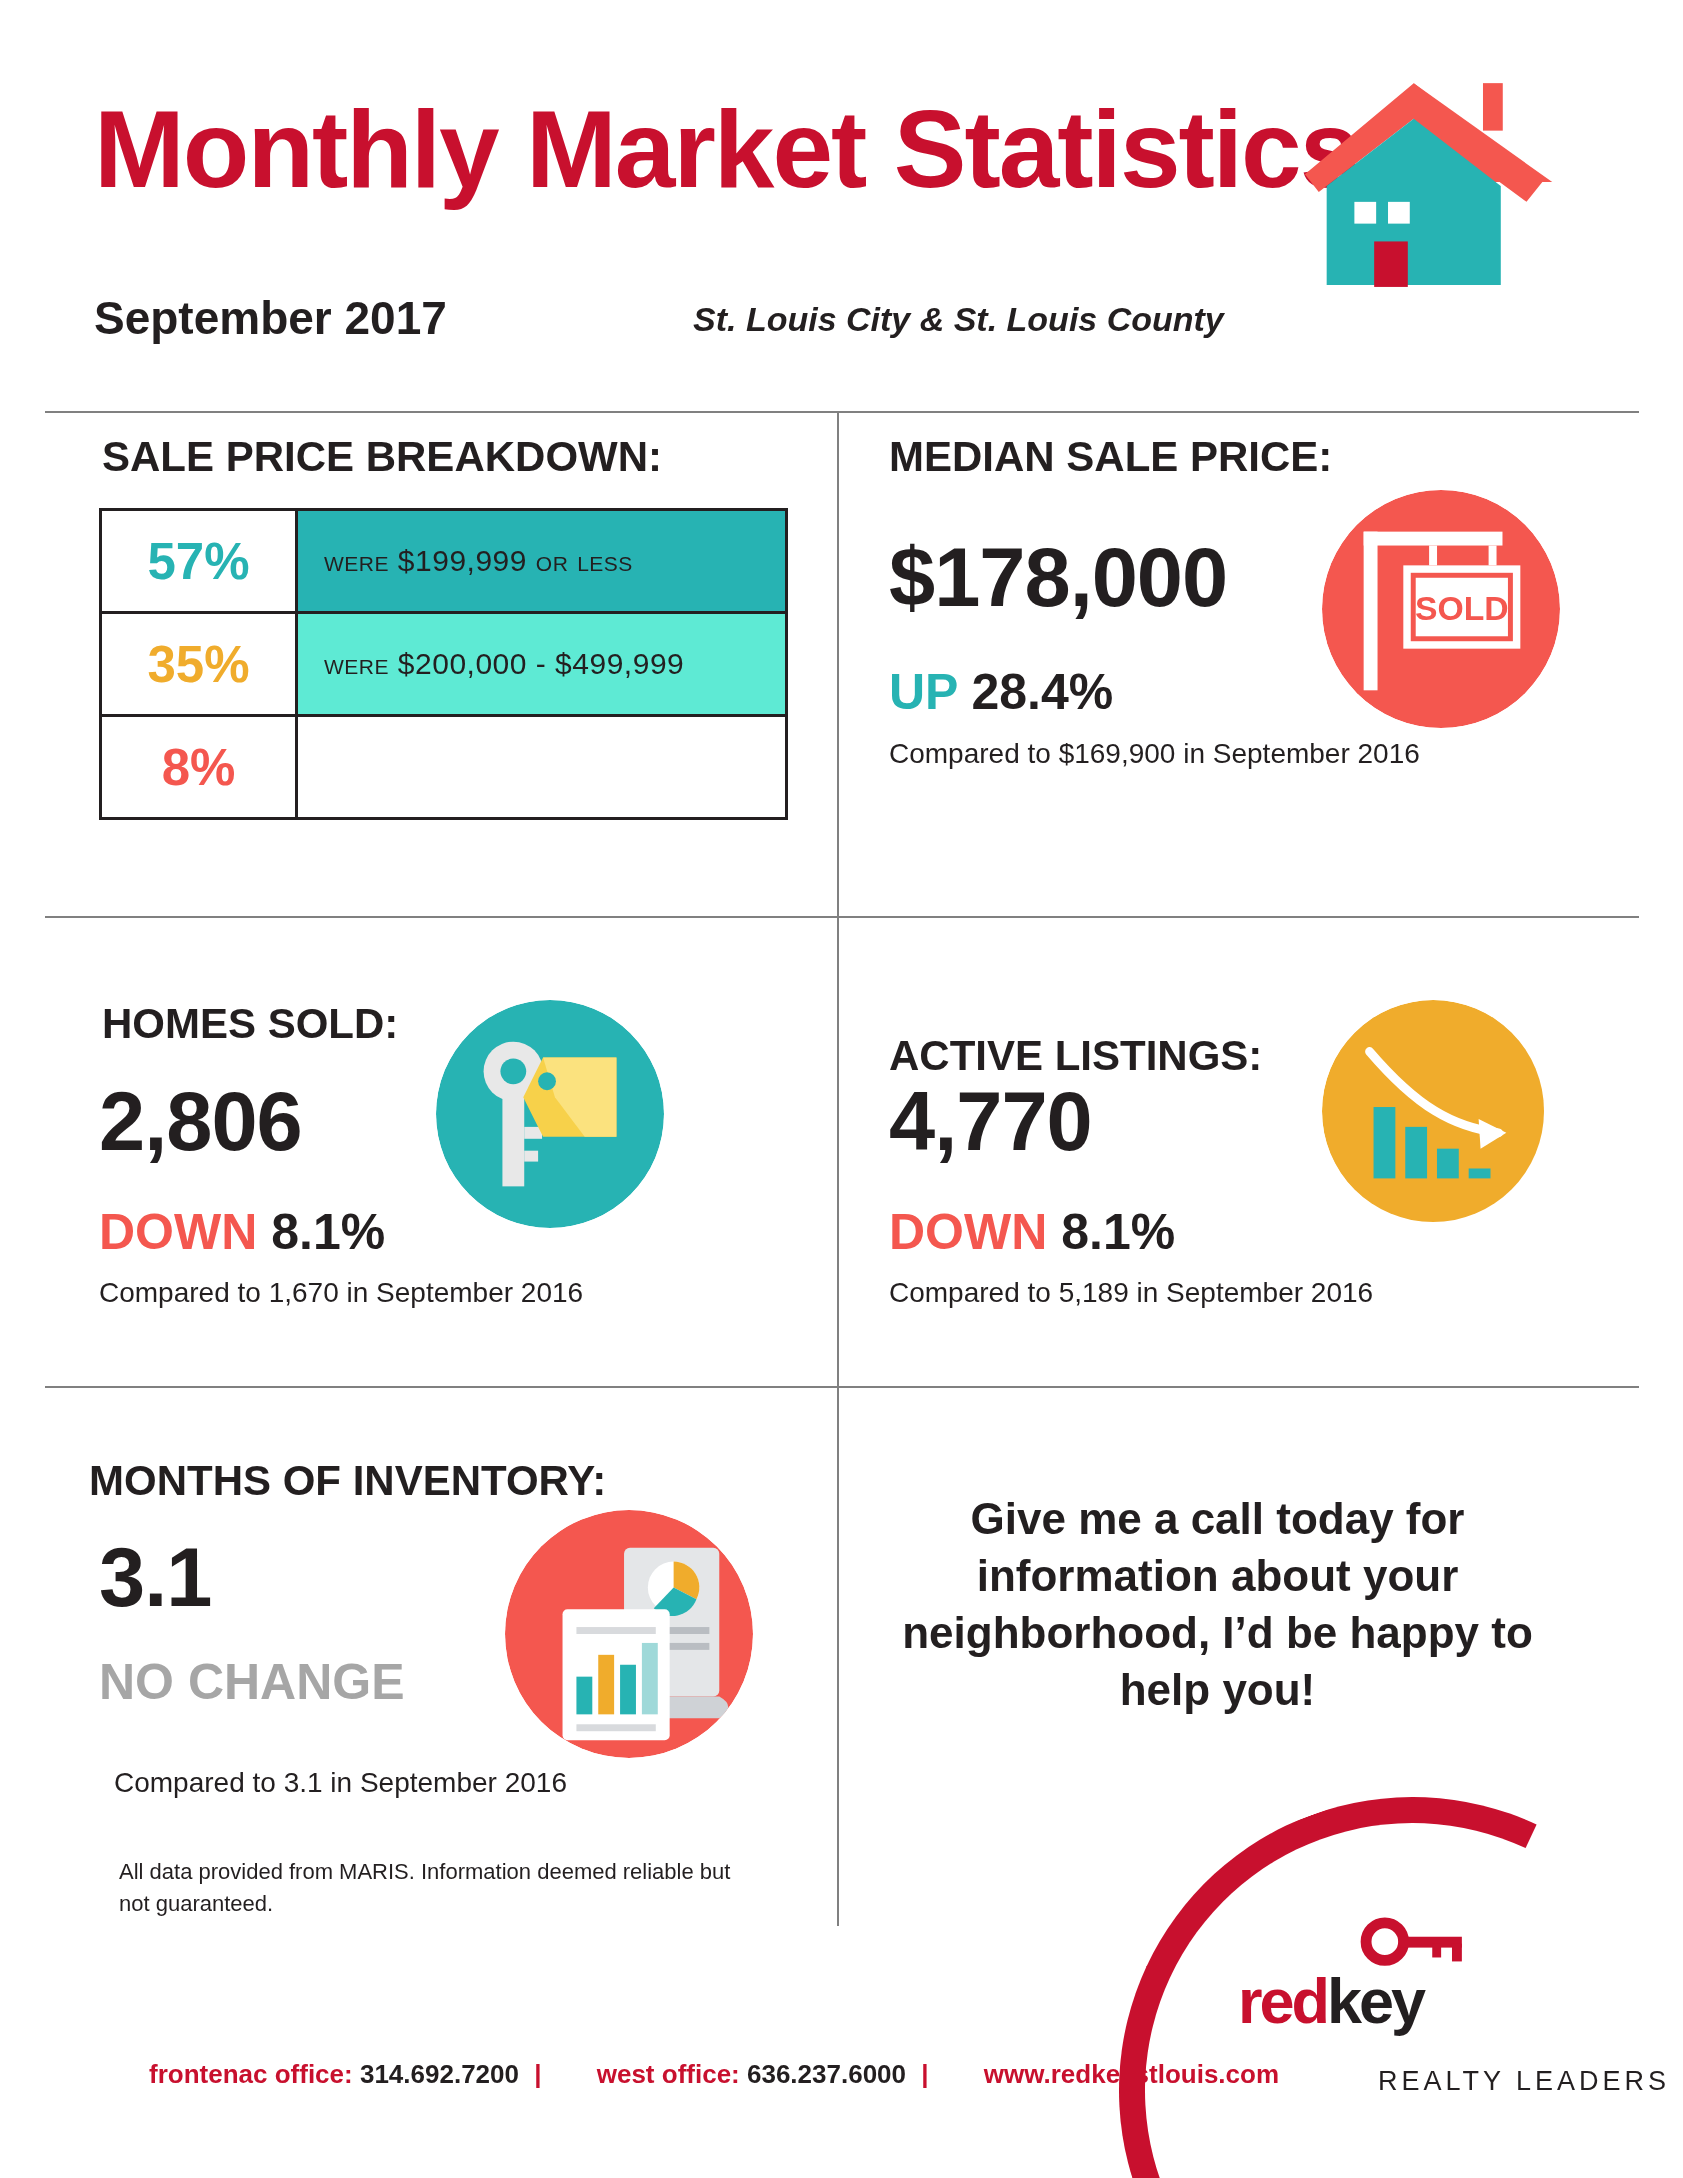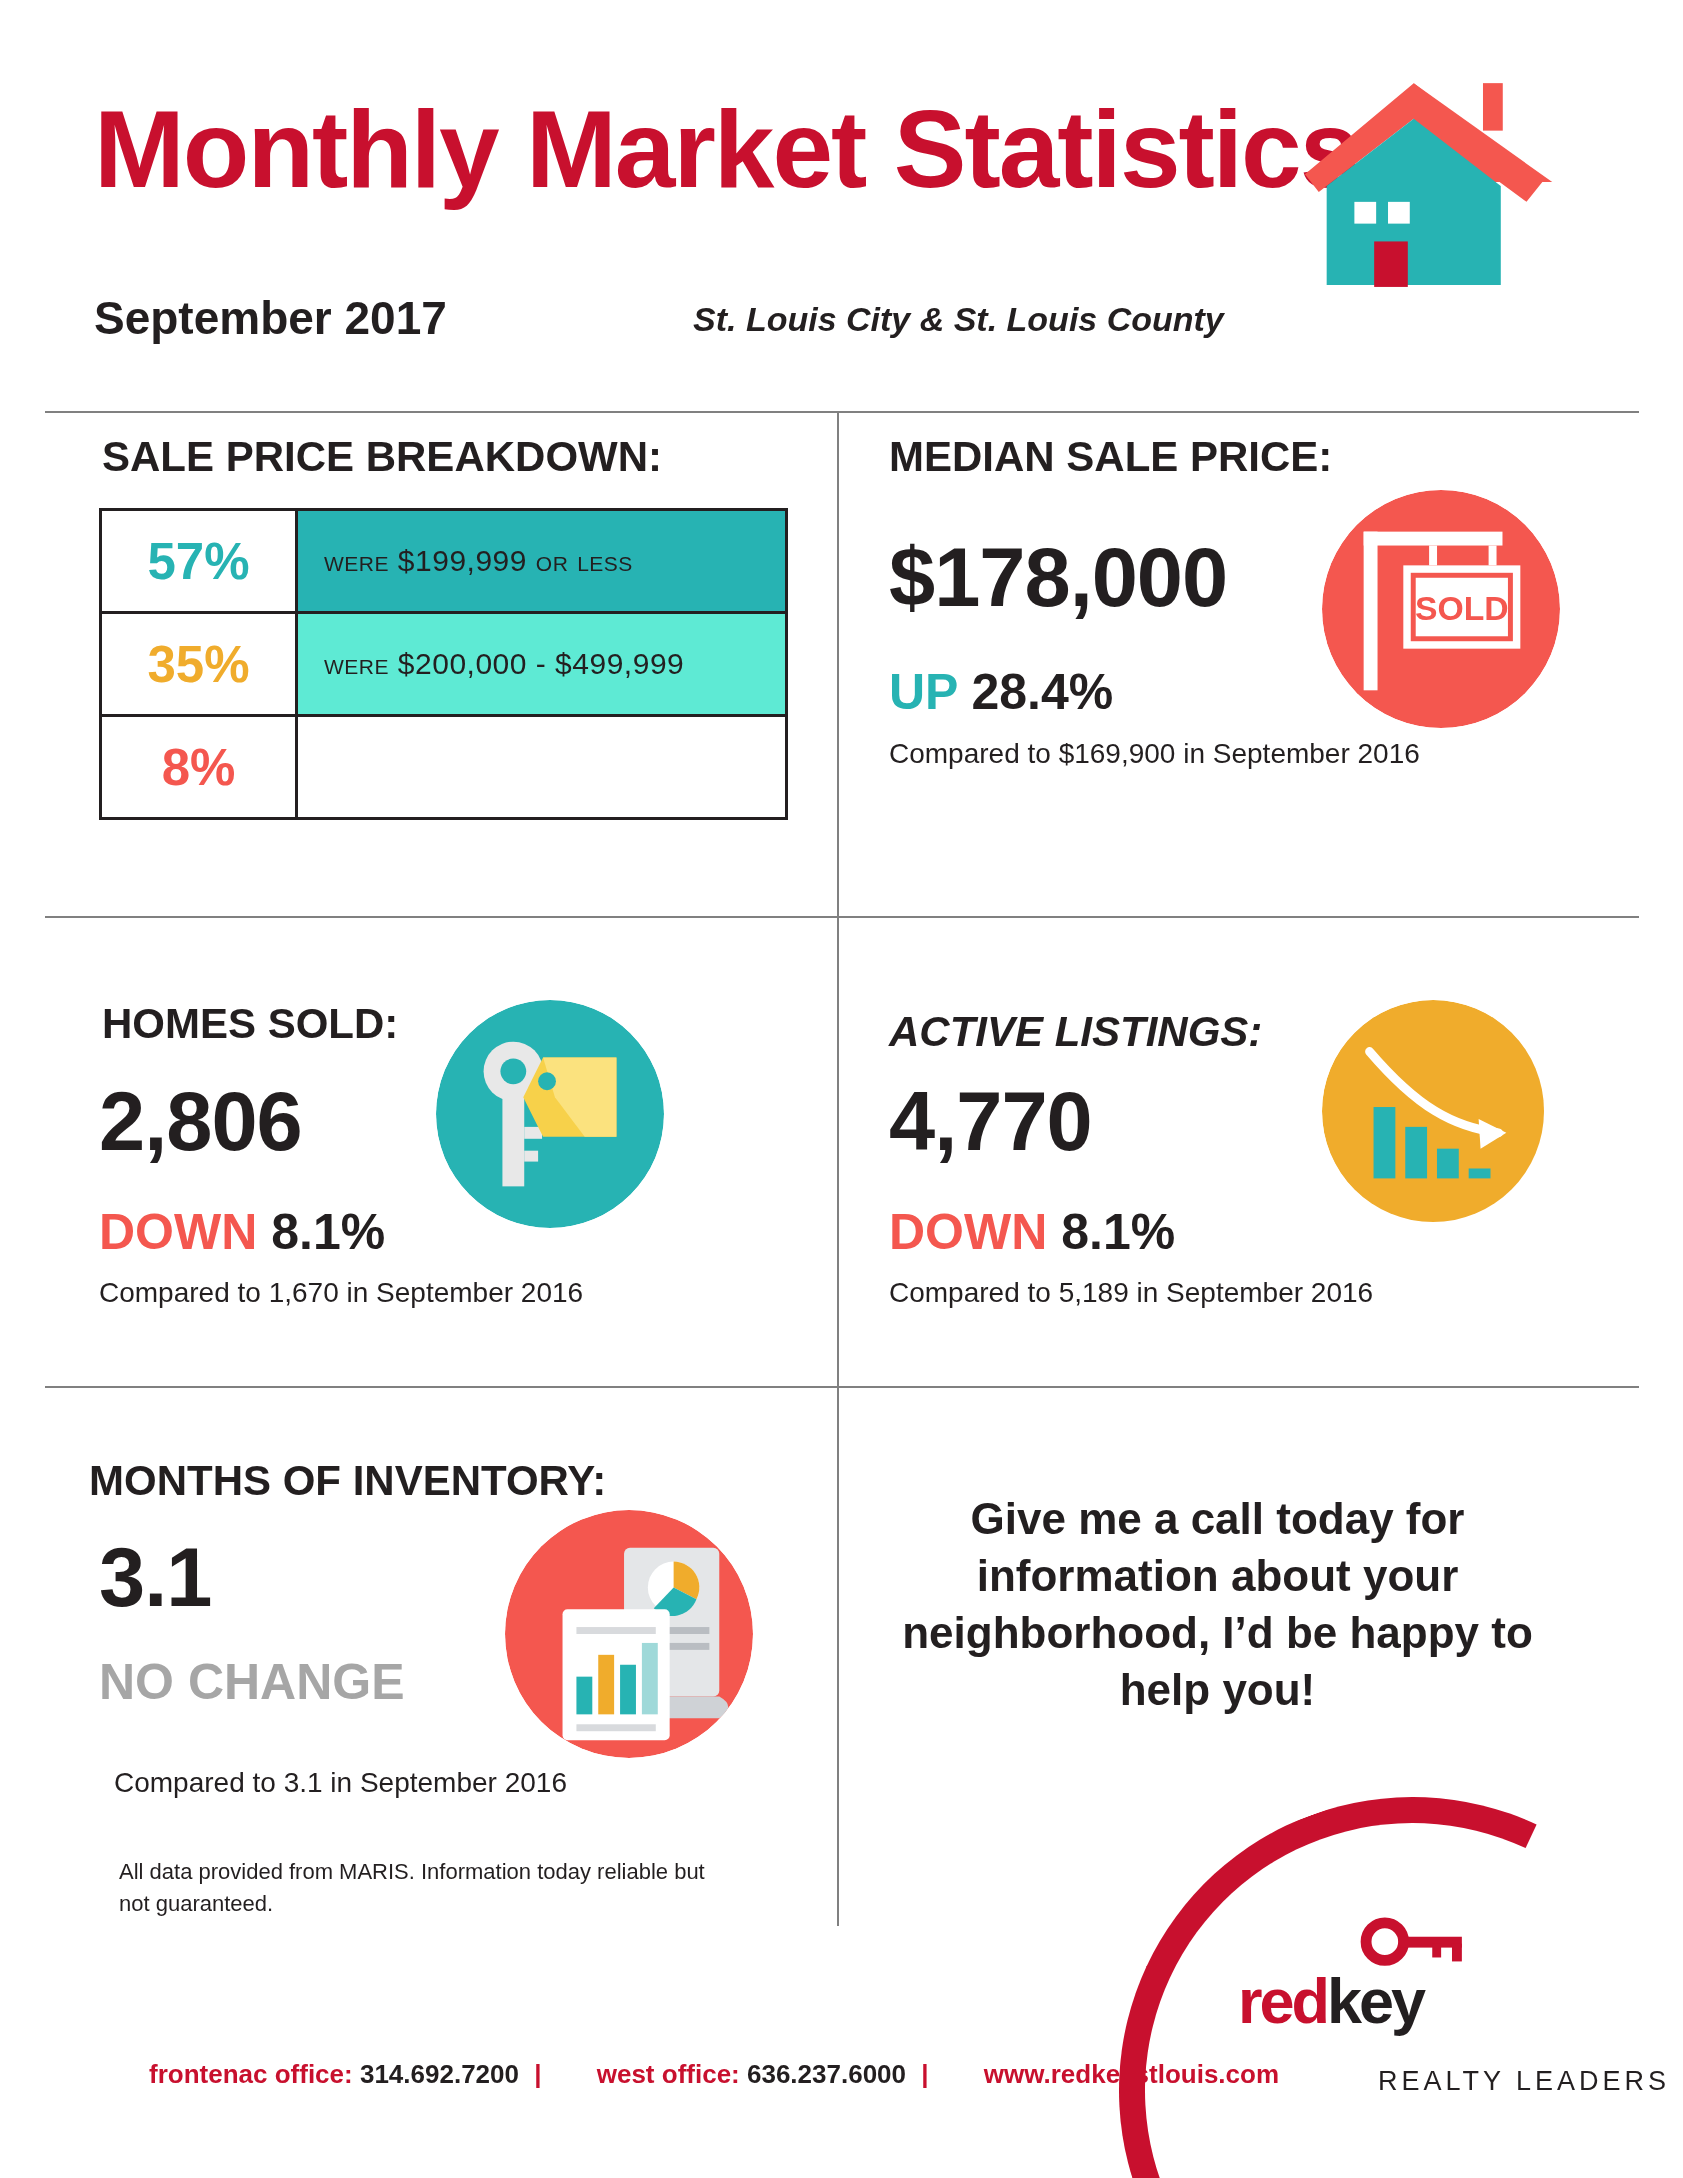--- a/index.html
+++ b/index.html
@@ -321,21 +321,21 @@
   <circle cx="78" cy="72" r="13" fill="#27b3b3"></circle>
   <rect x="67" y="96" width="22" height="92" fill="#e8e8e8"></rect>
   <rect x="89" y="128" width="18" height="12" fill="#e8e8e8"></rect>
   <rect x="89" y="152" width="14" height="11" fill="#e8e8e8"></rect>
 
   <polygon points="108,58 182,58 182,138 108,138 88,98" fill="#f7d14a"></polygon>
   <polygon points="108,58 182,58 182,138 150,138 120,98" fill="#fbe27e"></polygon>
   <circle cx="112" cy="82" r="9" fill="#27b3b3"></circle>
 </svg>
 
-<div class="section-heading" style="left:889px; top:1008px;font-style:italic;">ACTIVE LISTINGS:</div>
+<div class="section-heading" style="left:889px; top:1032px;">ACTIVE LISTINGS:</div>
 
 <div class="big-number" style="left:889px; top:1074px;">4,770</div>
 
 <div class="change-line" style="left:889px; top:1203px;">
   <span class="change-word-down">DOWN</span>
   <span class="change-value">8.1%</span>
 </div>
 
 <div class="compare-line" style="left:889px; top:1277px;">Compared to 5,189 in September 2016</div>
 
@@ -370,21 +370,21 @@
   <rect x="72" y="168" width="16" height="38" fill="#27b3b3"></rect>
   <rect x="94" y="146" width="16" height="60" fill="#f0ac2c"></rect>
   <rect x="116" y="156" width="16" height="50" fill="#27b3b3"></rect>
   <rect x="138" y="134" width="16" height="72" fill="#9fd9d9"></rect>
   <rect x="72" y="118" width="80" height="7" fill="#d8dadd"></rect>
   <rect x="72" y="216" width="80" height="7" fill="#d8dadd"></rect>
 </svg>
 
 <div id="cta">Give me a call today for information about your neighborhood, I’d be happy to help you!</div>
 
-<div id="disclaimer">All data provided from MARIS. Information today reliable but not guaranteed.</div>
+<div id="disclaimer">All data provided from MARIS. Information deemed reliable but not guaranteed.</div>
 
 <div id="footer-contact">
   <span class="accent">frontenac office:</span>
   <span class="dark">314.692.7200</span>
   <span class="sep">|</span>
   <span class="accent">west office:</span>
   <span class="dark">636.237.6000</span>
   <span class="sep">|</span>
   <span class="accent">www.redkeystlouis.com</span>
 </div>

